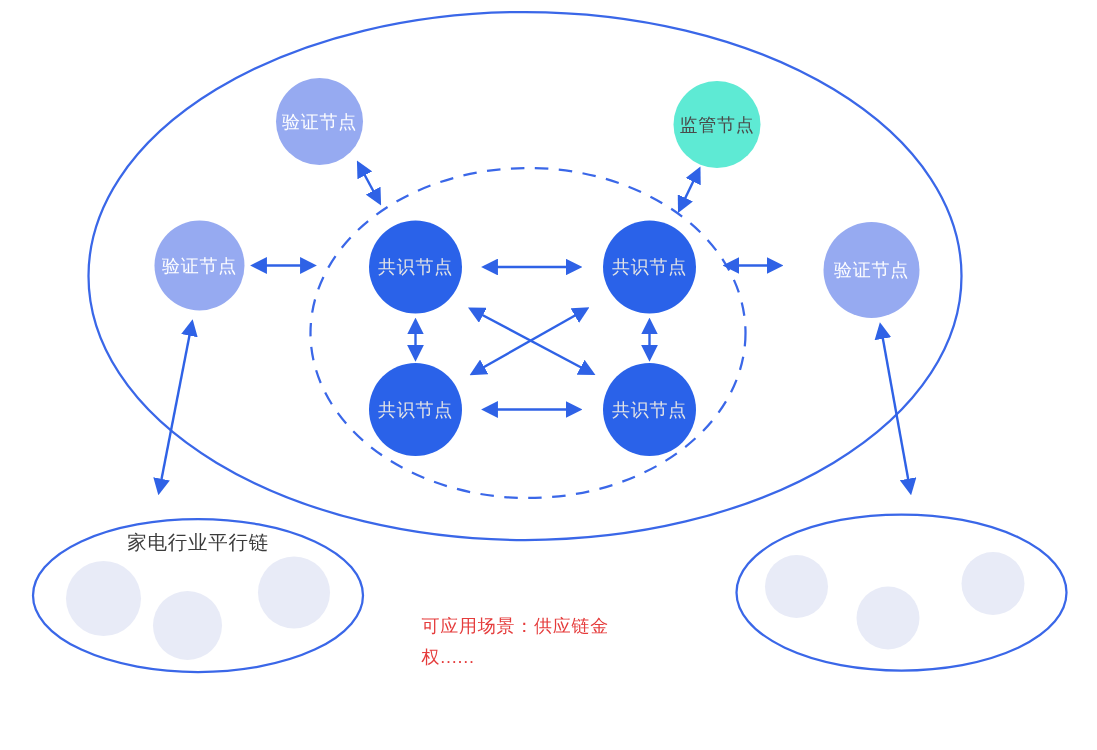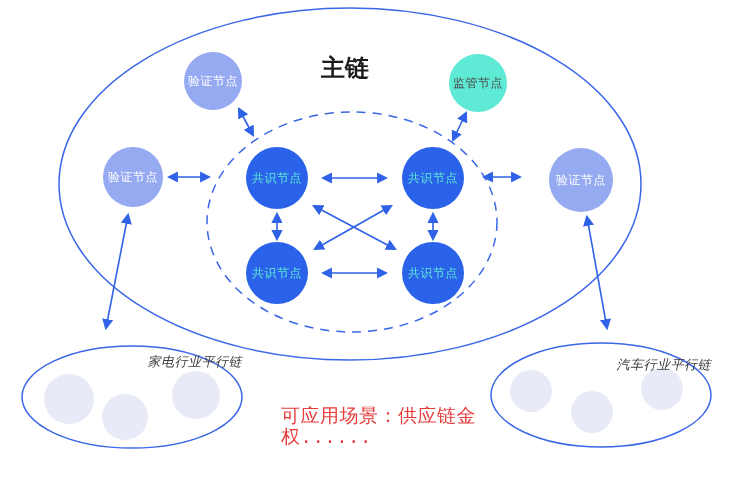--- a/index.html
+++ b/index.html
@@ -8,49 +8,48 @@
     background:#ffffff;
     font-family:"Liberation Sans","DejaVu Sans",sans-serif;
   }
   #diagram-svg { position:absolute; left:0; top:0; }
 
   .node {
     position:absolute; border-radius:50%;
     display:flex; align-items:center; justify-content:center;
     font-size:12px; letter-spacing:0.5px; white-space:nowrap;font-family:Liberation Mono, monospace;
   }
-  .consensus   { width:62px; height:62px; background:#2a62e9; color:#5eead4; }
+  .consensus   { width:62px; height:62px; background:#2a62e9; color:#e5e5e5; }
   .validation  { width:60px; height:60px; background:#96aaf1; color:#ffffff; }
   .supervision { width:58px; height:58px; background:#5eead4; color:#4a4a4a; }
 
   #c-tl   { left:246px; top:147px; }
   #c-tr   { left:402px; top:147px; }
   #c-bl   { left:246px; top:242px; }
   #c-br   { left:402px; top:242px; }
   #v-top  { left:184px; top:52px;  width:58px; height:58px; }
   #v-left { left:103px; top:147px; }
   #v-right{ left:549px; top:148px; width:64px; height:64px; }
   #sup    { left:449px; top:54px; }
 
   #main-title {
     position:absolute; left:315px; top:52px; width:60px;
     font-size:24px; font-weight:bold; color:#1a1a1a; text-align:center;
   }
   .chain-label {
-    position:absolute; font-size:13px; color:#3c3c3c; text-align:right;
+    position:absolute; font-size:13px; color:#3c3c3c; text-align:center;
     letter-spacing:0.5px;
-    font-style:italic;
   }
   #chain-left-label  { left:22px;  top:353px; width:220px; }
   #chain-right-label { left:491px; top:356px; width:220px; }
 
   #annotation {
     position:absolute; left:281px; top:407px; width:200px;
-    font-family:Liberation Mono, monospace;
-    font-size:19px; line-height:21px; color:#e53c3c; letter-spacing:0.5px;
+    font-family:Liberation Sans, sans-serif;
+    font-size:12px; line-height:21px; color:#e53c3c; letter-spacing:0.5px;
   }
 </style>
 </head>
 <body>
 
 <div id="stage">
 
   <svg id="diagram-svg" width="731" height="500" viewBox="0 0 731 500">
     <defs>
       <marker id="arw" viewBox="0 0 10 10" refX="8" refY="5" markerWidth="7" markerHeight="7" orient="auto-start-reverse">
@@ -81,21 +80,20 @@
       <line x1="433" y1="214" x2="433" y2="239" marker-start="url(#arw)" marker-end="url(#arw)"></line>
       <line x1="314" y1="206" x2="395" y2="249" marker-start="url(#arw)" marker-end="url(#arw)"></line>
       <line x1="391" y1="206" x2="315" y2="249" marker-start="url(#arw)" marker-end="url(#arw)"></line>
       <line x1="239" y1="109" x2="253" y2="135" marker-start="url(#arw)" marker-end="url(#arw)"></line>
       <line x1="466" y1="113" x2="453" y2="140" marker-start="url(#arw)" marker-end="url(#arw)"></line>
       <line x1="128" y1="215" x2="106" y2="328" marker-start="url(#arw)" marker-end="url(#arw)"></line>
       <line x1="587" y1="217" x2="607" y2="328" marker-start="url(#arw)" marker-end="url(#arw)"></line>
     </g>
   </svg>
 
-  <div id="main-title">主链</div>
 
   <div class="node consensus" id="c-tl">
     <span>共识节点</span>
   </div>
   <div class="node consensus" id="c-tr">
     <span>共识节点</span>
   </div>
   <div class="node consensus" id="c-bl">
     <span>共识节点</span>
   </div>
@@ -111,20 +109,19 @@
   </div>
   <div class="node validation" id="v-right">
     <span>验证节点</span>
   </div>
 
   <div class="node supervision" id="sup">
     <span>监管节点</span>
   </div>
 
   <div class="chain-label" id="chain-left-label">家电行业平行链</div>
-  <div class="chain-label" id="chain-right-label">汽车行业平行链</div>
 
   <div id="annotation">
     <div>可应用场景：供应链金</div>
     <div>权......</div>
   </div>
 
 </div>
 
 </body></html>

